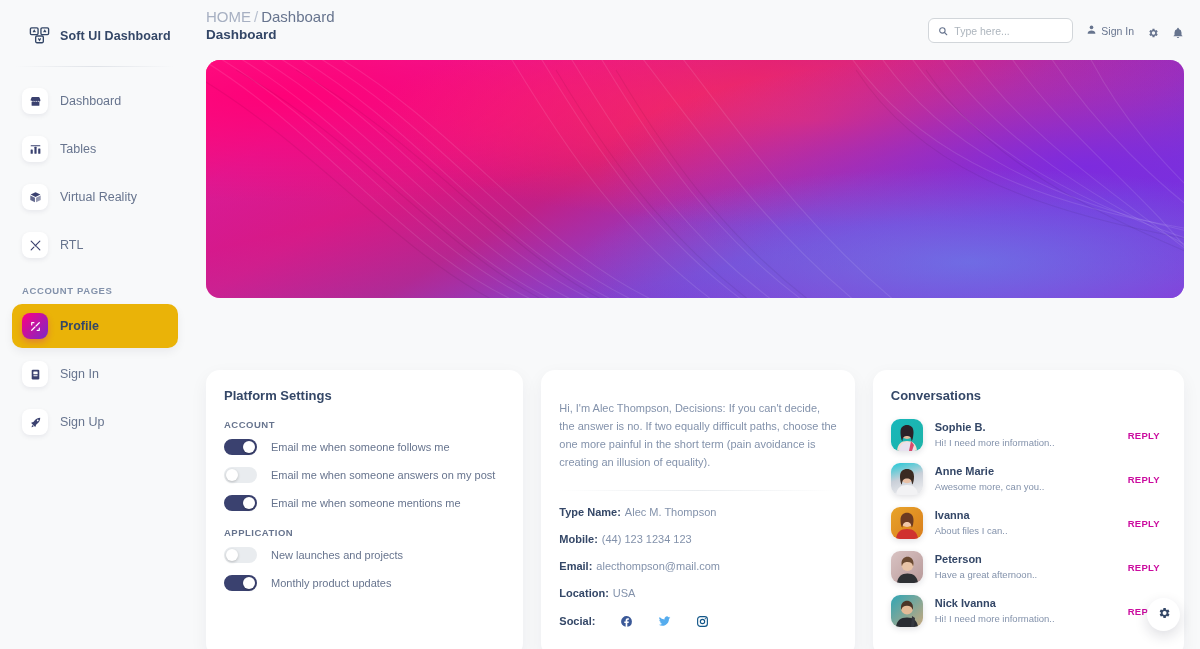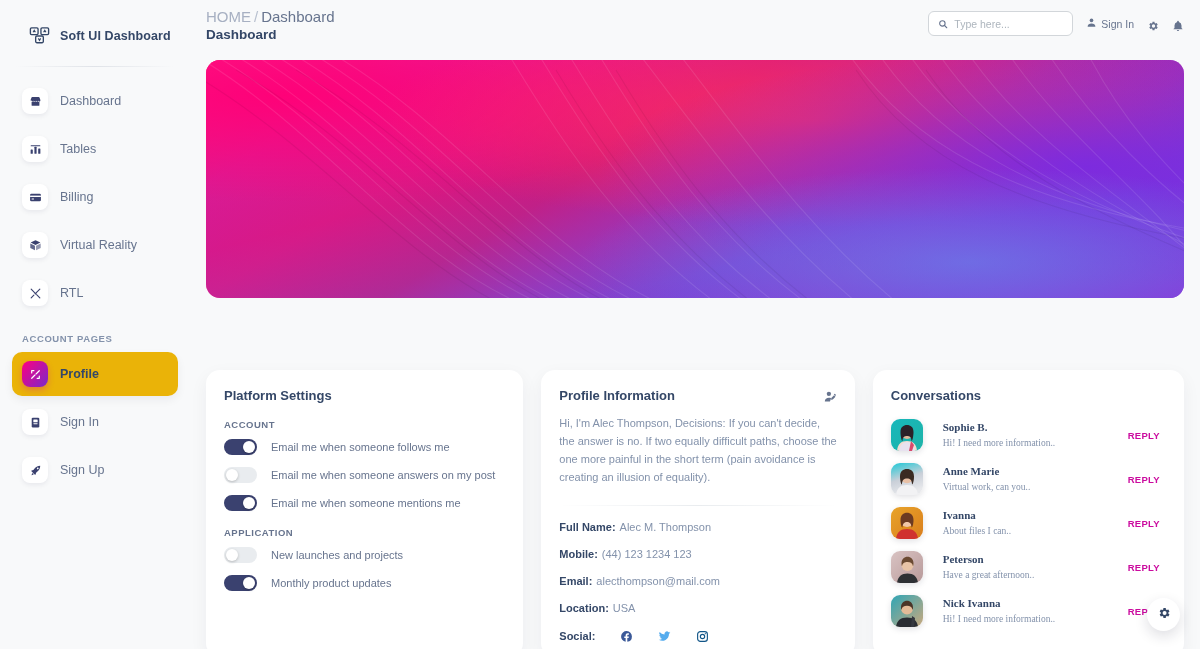--- a/index.html
+++ b/index.html
@@ -65,21 +65,21 @@
   .crumbs { position: absolute; left: 16px; top: 10px; }
   .crumb-line { font-size: 15px; color: #8392ab; line-height: 14px; }
   .crumb-line .home { color: #a7b0c2; }
   .crumb-line .sep { color: #b8c0cf; margin: 0 3px; }
   .crumb-line .cur { color: #67748e; }
   .page-title {
     font-size: 13.5px; font-weight: 700; color: #344767;
     line-height: 18px; margin-top: 2px;
   }
   .topbar-right {
-    position: absolute; right: 16px; top: 11px;
+    position: absolute; right: 16px; top: 18px;
     display: flex; align-items: center; gap: 13px;
   }
   .searchbox {
     width: 145px; height: 25px; border: 1px solid #d2d6da;
     border-radius: 6px; background: #fff;
     display: flex; align-items: center; gap: 6px; padding: 0 9px;
   }
   .searchbox svg { width: 10px; height: 10px; flex: 0 0 10px; }
   .searchbox input {
     border: none; outline: none; background: transparent;
@@ -155,21 +155,21 @@
 
   
   #card-conv { width: 320px; height: 287px; padding: 18px 14px 0 14px; }
   .conv-title { padding-left: 4px; }
   .conv-list { margin-top: 10px; }
   .conv-item { display: flex; align-items: center; padding: 6px 4px; }
   .conv-av {
     width: 32px; height: 32px; border-radius: 9px; flex: 0 0 32px;
     overflow: hidden; box-shadow: 0 2px 6px rgba(20,20,50,.13);
   }
-  .conv-tx { margin-left: 20px; font-family: Liberation Serif, serif; }
+  .conv-tx { margin-left: 12px; }
   .conv-name { font-size: 11px; font-weight: 700; color: #344767; line-height: 15px; }
   .conv-msg { font-size: 9.5px; color: #8392ab; line-height: 14px; margin-top: 1px; }
   .conv-reply {
     margin-left: auto; font-size: 9.5px; font-weight: 700;
     color: #cb0c9f; letter-spacing: .3px; cursor: pointer; padding-right: 6px;
   }
 
   
   #fab {
     position: absolute; right: 20px; bottom: 18px;
@@ -209,30 +209,20 @@
     <div class="nav-item">
       <span class="nav-icon">
         <svg viewBox="0 0 24 24" fill="#3a416f">
             <rect x="3" y="12" width="4" height="8" rx="1"></rect>
             <rect x="10" y="7" width="4" height="13" rx="1"></rect>
             <rect x="17" y="10" width="4" height="10" rx="1"></rect>
             <rect x="3" y="4" width="18" height="2" rx="1"></rect>
           </svg>
       </span>
       <span>Tables</span>
-    </div>
-    <div class="nav-item">
-      <span class="nav-icon">
-        <svg viewBox="0 0 24 24" fill="#3a416f">
-            <rect x="2" y="5" width="20" height="14" rx="2.5"></rect>
-            <rect x="2" y="8.5" width="20" height="2.6" fill="#fff"></rect>
-            <rect x="4.5" y="14" width="5" height="1.8" rx=".9" fill="#fff"></rect>
-          </svg>
-      </span>
-      <span>Billing</span>
     </div>
     <div class="nav-item">
       <span class="nav-icon">
         <svg viewBox="0 0 24 24" fill="#3a416f">
             <path d="M12 2.2l9 4.4-9 4.4-9-4.4 9-4.4z"></path>
             <path d="M2.4 8.3v8.2l8.6 4.3v-8.2L2.4 8.3z" opacity=".8"></path>
             <path d="M21.6 8.3v8.2L13 20.8v-8.2l8.6-4.3z" opacity=".55"></path>
           </svg>
       </span>
       <span>Virtual Reality</span>
@@ -437,34 +427,24 @@
       </div>
       <div class="sw-row">
         <div class="switch on">
             <div class="knob"></div>
           </div>
         <div class="sw-label">Monthly product updates</div>
       </div>
     </div>
 
     <div class="card" id="card-info">
-      <div class="info-head">
-        <div class="card-title">Profile Information</div>
-        <span class="edit-icon">
-          <svg viewBox="0 0 24 24" fill="#67748e">
-              <circle cx="9" cy="7" r="4"></circle>
-              <path d="M1.5 21c0-4.1 3.4-6.5 7.5-6.5 1.6 0 3 .3 4.2.9L11 21z"></path>
-              <path d="M21.8 8.6l-1.3-1.3a.9.9 0 00-1.3 0l-1 1 2.6 2.6 1-1a.9.9 0 000-1.3zm-3.3 1.2l-5 5-.5 2.6c-.1.4.2.7.6.6l2.6-.5 5-5z"></path>
-            </svg>
-        </span>
-      </div>
       <div class="info-desc">Hi, I'm Alec Thompson, Decisions: If you can't decide, the answer is no. If two equally difficult paths, choose the one more painful in the short term (pain avoidance is creating an illusion of equality).</div>
       <div class="info-hr"></div>
       <div class="info-row">
-        <b>Full Name:</b><span>Alec M. Thompson</span>
+        <b>Type Name:</b><span>Alec M. Thompson</span>
       </div>
       <div class="info-row">
         <b>Mobile:</b><span>(44) 123 1234 123</span>
       </div>
       <div class="info-row">
         <b>Email:</b><span>alecthompson@mail.com</span>
       </div>
       <div class="info-row">
         <b>Location:</b><span>USA</span>
       </div>
@@ -529,21 +509,21 @@
                   </linearGradient>
                 </defs>
                 <rect width="32" height="32" fill="url(#c2)"></rect>
                 <path d="M5 32c.8-7 4.5-10 11-10s10.2 3 11 10z" fill="#f2f2f4"></path>
                 <circle cx="16" cy="14" r="6.2" fill="#e8c0a6"></circle>
                 <path d="M9 13.5c0-5.3 3.2-7.5 7-7.5s7 2.2 7 7.5c0 4.5-1.2 8-2 8 0-4.5-2-6-5-6s-5 1.5-5 6c-.8 0-2-3.5-2-8z" fill="#3a2a22"></path>
               </svg>
           </div>
           <div class="conv-tx">
             <div class="conv-name">Anne Marie</div>
-            <div class="conv-msg">Virtual work, can you..</div>
+            <div class="conv-msg">Awesome more, can you..</div>
           </div>
           <div class="conv-reply">REPLY</div>
         </div>
 
         <div class="conv-item">
           <div class="conv-av">
             <svg viewBox="0 0 32 32" width="32" height="32">
                 <defs>
                   <linearGradient id="c3" x1="0" y1="0" x2="1" y2="1">
                     <stop offset="0%" stop-color="#e8a42a"></stop>

